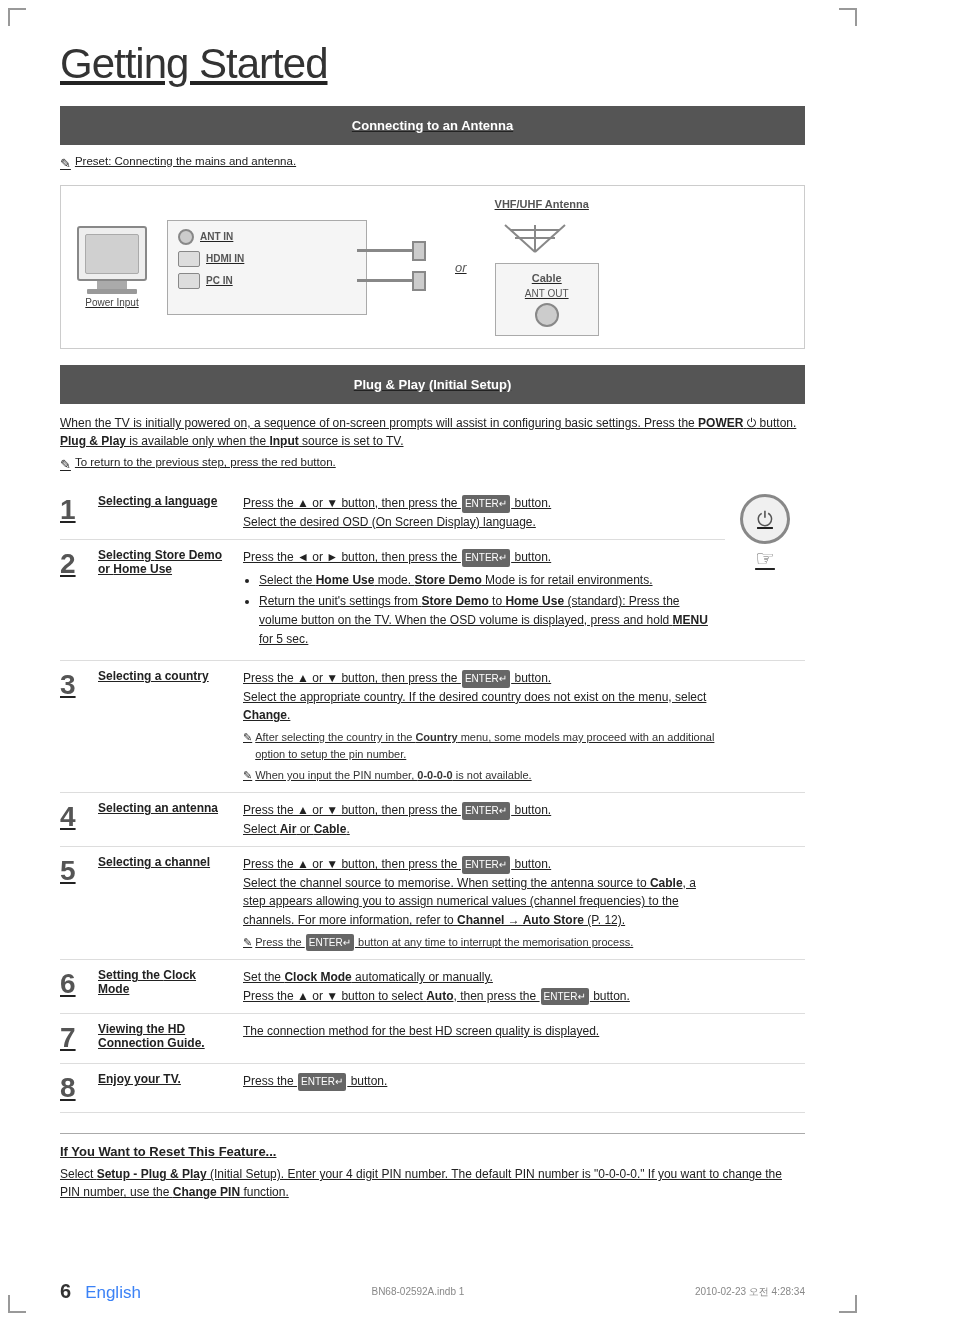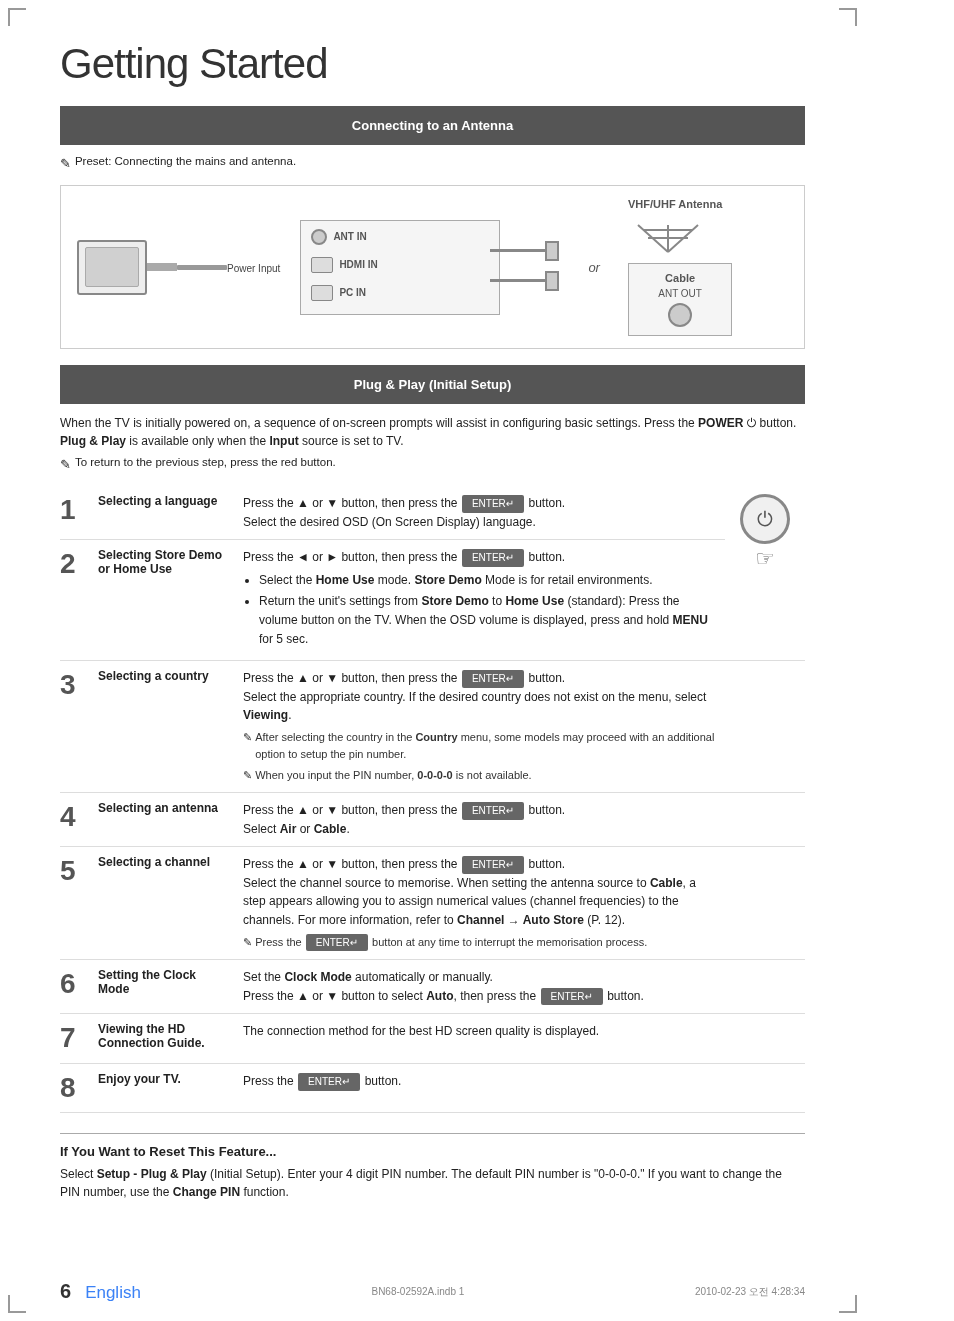--- a/index.html
+++ b/index.html
@@ -10,20 +10,21 @@
       font-family: Arial, sans-serif;
       font-size: 12px;
       color: #222;
       position: relative;
     }
     .page {
       width: 865px;
       min-height: 1321px;
       padding: 40px 60px 60px 60px;
       position: relative;
+      text-decoration: underline;
     }
     
     .corner-tl, .corner-tr, .corner-bl, .corner-br {
       position: absolute;
       width: 18px;
       height: 18px;
       border-color: #999;
       border-style: solid;
     }
     .corner-tl { top: 8px; left: 8px; border-width: 2px 0 0 2px; }
@@ -71,20 +72,21 @@
       margin: 14px 0 16px 0;
       padding: 12px 16px;
       display: flex;
       align-items: center;
       gap: 20px;
       min-height: 130px;
       position: relative;
     }
     .tv-unit {
       display: flex;
+      flex-direction: column;
       align-items: center;
       text-align: right;
     }
     .tv-box {
       width: 70px;
       height: 55px;
       border: 2px solid #888;
       border-radius: 3px;
       background: #eee;
       position: relative;
@@ -117,21 +119,21 @@
     }
     .connections-box {
       border: 1.5px solid #aaa;
       padding: 8px 10px;
       min-width: 200px;
       min-height: 95px;
       background: #f5f5f5;
       position: relative;
       display: flex;
       flex-direction: column;
-      gap: 12px;
+      gap: 6px;
     }
     .conn-row {
       display: flex;
       align-items: center;
       gap: 6px;
       font-size: 10px;
       color: #555;
     }
     .conn-port {
       width: 22px;
@@ -300,21 +302,21 @@
     .footer-date {
       font-size: 10px;
       color: #888;
     }
     .enter-symbol {
       display: inline-block;
       background: #666;
       color: #fff;
       border-radius: 2px;
       font-size: 10px;
-      padding: 1px 10px;
+      padding: 1px 3px;
       margin: 0 1px;
     }
     b { font-weight: bold; }
   </style>
 </head>
 <body>
 
 <div class="page">
   <div class="corner-tl"></div>
   <div class="corner-tr"></div>
@@ -437,21 +439,21 @@
             <li>Return the unit's settings from <b>Store Demo</b> to <b>Home Use</b> (standard): Press the volume button on the TV. When the OSD volume is displayed, press and hold <b>MENU</b> for 5 sec.</li>
           </ul>
         </td>
       </tr>
 
       <tr>
         <td class="step-num">3</td>
         <td class="step-title">Selecting a country</td>
         <td class="step-content">
           Press the ▲ or ▼ button, then press the <span class="enter-symbol">ENTER↵</span> button.<br>
-          Select the appropriate country. If the desired country does not exist on the menu, select <b>Viewing</b>.
+          Select the appropriate country. If the desired country does not exist on the menu, select <b>Change</b>.
           <div class="step-note">
             <span>✎</span>
             <span>After selecting the country in the <b>Country</b> menu, some models may proceed with an additional option to setup the pin number.</span>
           </div>
           <div class="step-note">
             <span>✎</span>
             <span>When you input the PIN number, <b>0-0-0-0</b> is not available.</span>
           </div>
         </td>
         <td></td>

